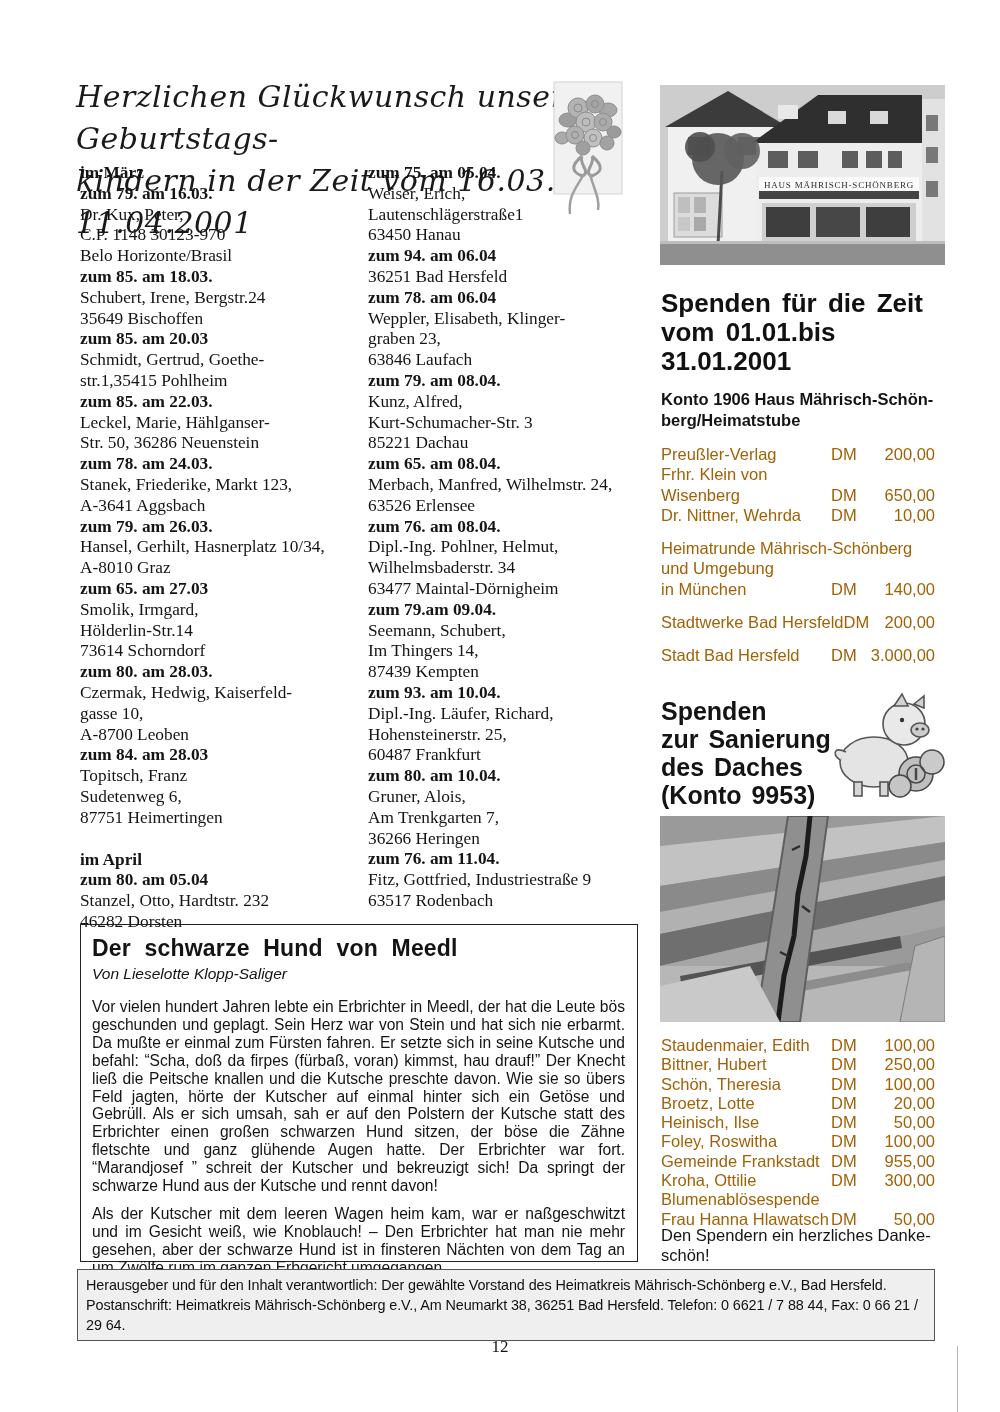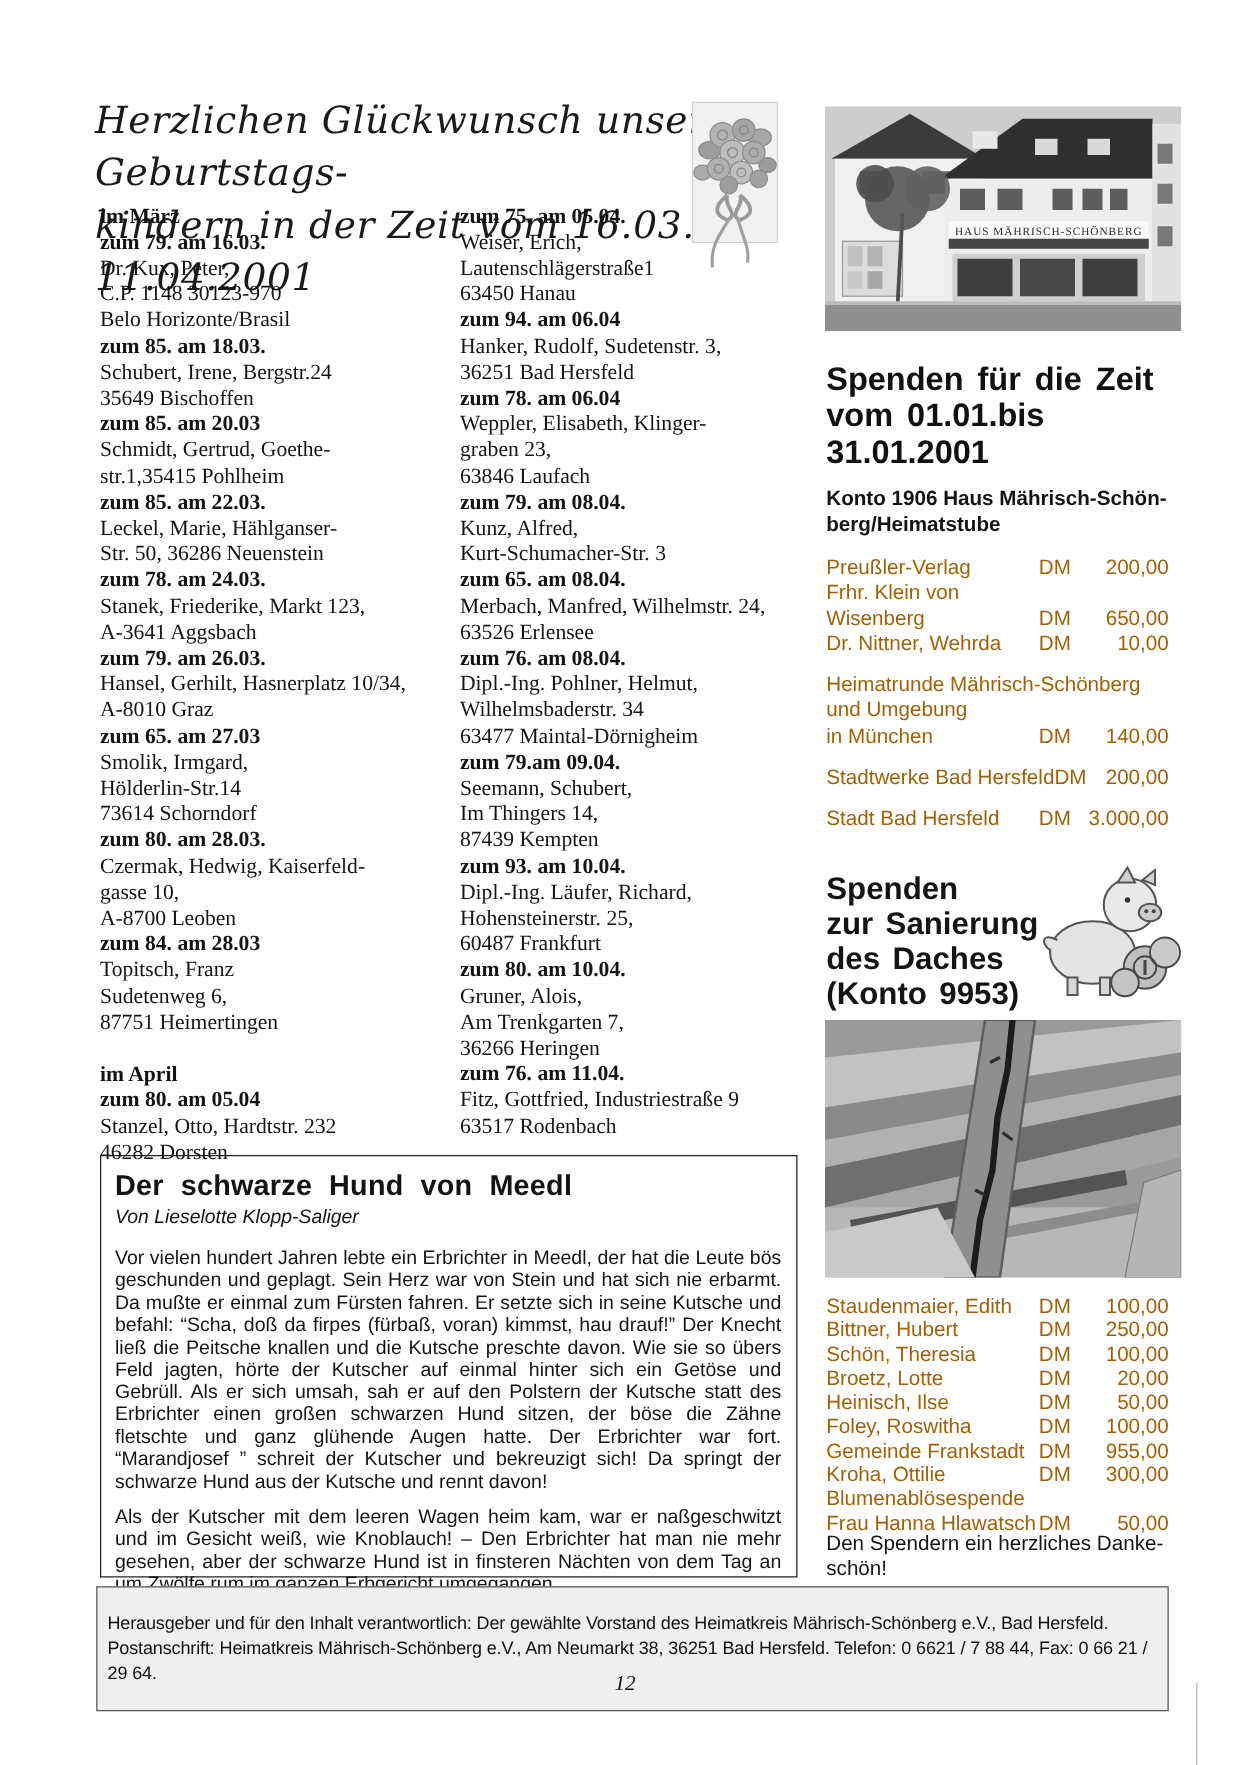--- a/index.html
+++ b/index.html
@@ -48,25 +48,25 @@
   
   .story-box{position:absolute;left:80px;top:924px;width:533px;height:316px;
     border:1.6px solid #222;padding:8px 12px 12px 11px;
     font-family:"Liberation Sans",sans-serif;}
   .story-title{font-size:23px;font-weight:700;word-spacing:7px;letter-spacing:.2px;margin:2px 0 3px 0;}
   .story-byline{font-size:15.5px;font-style:italic;margin-bottom:15px;}
   .story-p{font-size:15.6px;line-height:17.9px;text-align:justify;margin:0 0 10px 0;}
 
   
   .footer-box{position:absolute;left:77px;top:1269px;width:840px;
-    border:1px solid #555;background:#efefef;padding:19px 8px;
+    border:1px solid #555;background:#efefef;padding:5px 8px;
     font-family:"Liberation Sans",sans-serif;font-size:14.4px;line-height:20px;letter-spacing:-0.1px;color:#111;}
 
   .page-number{position:absolute;left:0;top:1337px;width:1000px;text-align:center;
-    font-size:17px;font-family:"Liberation Serif",serif;font-style:italic;}
+    font-size:17px;font-family:"Liberation Serif",serif;}
   .edge-mark{position:absolute;left:957px;top:1346px;width:1px;height:66px;background:#b5b5b5;}
 </style>
 </head>
 <body>
 
 <div class="page">
 
   <div class="script-header">
     <div>Herzlichen Glückwunsch unseren Geburtstags-</div>
     <div>kindern in der Zeit vom 16.03. bis 11.04.2001</div>
@@ -194,29 +194,29 @@
       <div class="bline">Stanzel, Otto, Hardtstr. 232</div>
       <div class="bline">46282 Dorsten</div>
     </div>
   <div class="bcol" id="bcol2">
 
   <div class="bline b">zum 75. am 05.04.</div>
       <div class="bline">Weiser, Erich,</div>
       <div class="bline">Lautenschlägerstraße1</div>
       <div class="bline">63450 Hanau</div>
       <div class="bline b">zum 94. am 06.04</div>
-      <div class="bline">Hanker, Rudolf, Sudetenstr. 3,</div>
       <div class="bline">36251 Bad Hersfeld</div>
       <div class="bline b">zum 78. am 06.04</div>
       <div class="bline">Weppler, Elisabeth, Klinger-</div>
       <div class="bline">graben 23,</div>
       <div class="bline">63846 Laufach</div>
       <div class="bline b">zum 79. am 08.04.</div>
       <div class="bline">Kunz, Alfred,</div>
       <div class="bline">Kurt-Schumacher-Str. 3</div>
+      <div class="bline">85221 Dachau</div>
       <div class="bline b">zum 65. am 08.04.</div>
       <div class="bline">Merbach, Manfred, Wilhelmstr. 24,</div>
       <div class="bline">63526 Erlensee</div>
       <div class="bline b">zum 76. am 08.04.</div>
       <div class="bline">Dipl.-Ing. Pohlner, Helmut,</div>
       <div class="bline">Wilhelmsbaderstr. 34</div>
       <div class="bline">63477 Maintal-Dörnigheim</div>
       <div class="bline b">zum 79.am 09.04.</div>
       <div class="bline">Seemann, Schubert,</div>
       <div class="bline">Im Thingers 14,</div>

